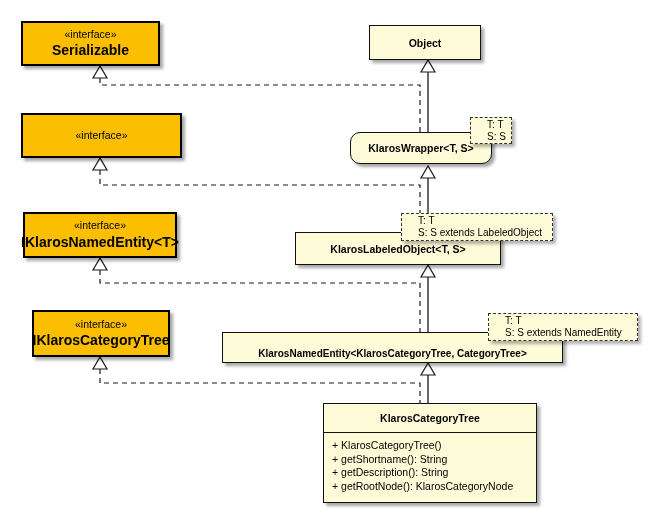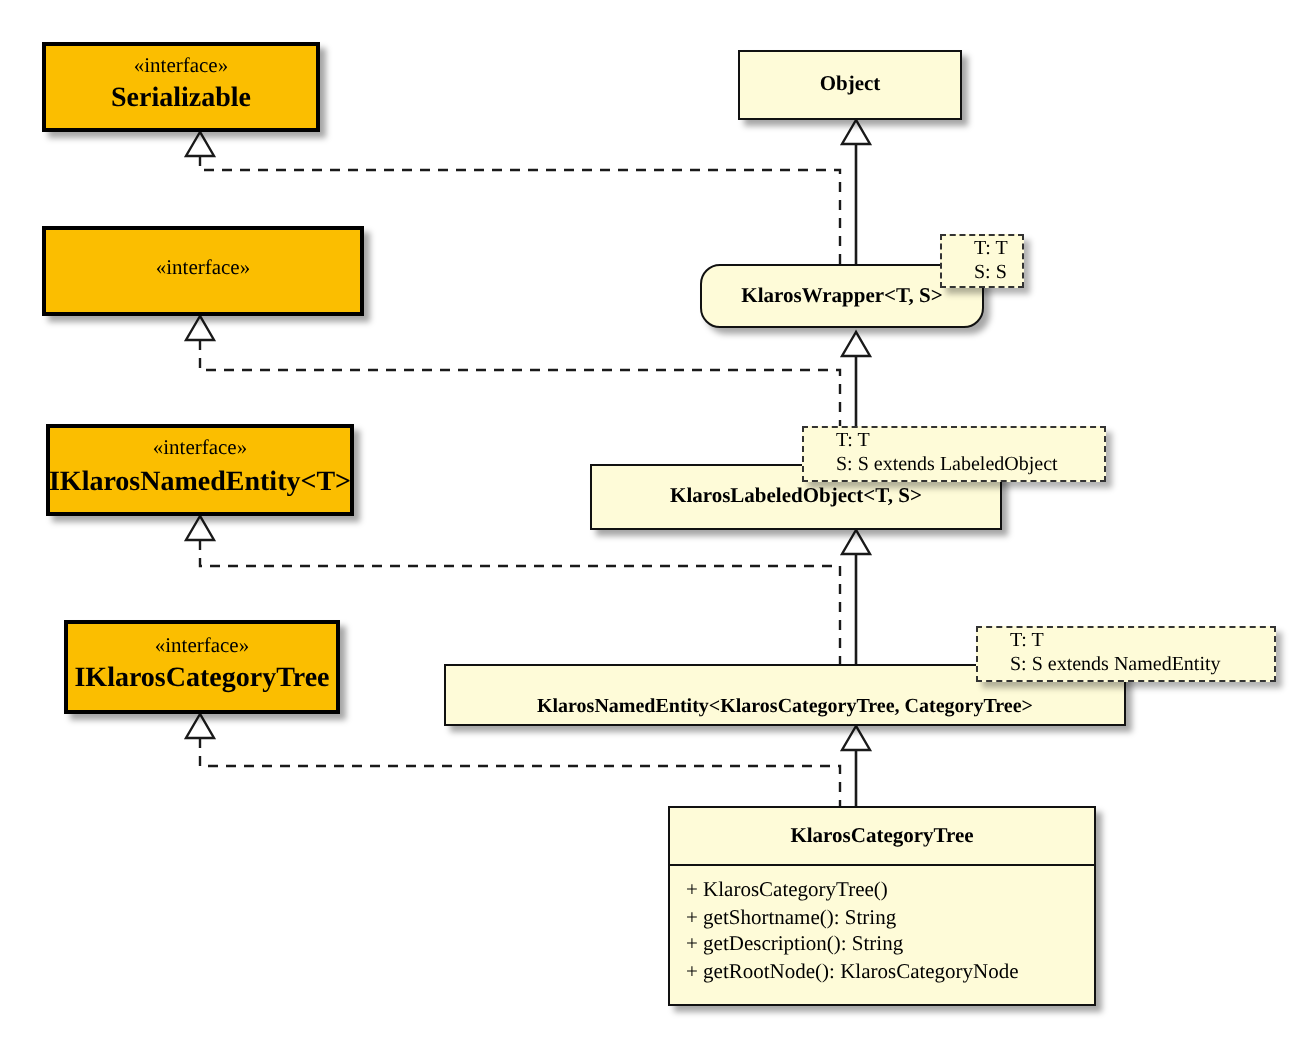--- a/index.html
+++ b/index.html
@@ -1,18 +1,18 @@
 <!DOCTYPE html>
 <html><head>
 <meta charset="utf-8">
 <style>
   html,body{margin:0;padding:0;background:#ffffff;}
   #canvas{
     position:relative;width:658px;height:523px;background:#ffffff;overflow:hidden;
-    font-family:Liberation Serif, serif;color:#000;
+    font-family:Liberation Sans, sans-serif;color:#000;
   }
   #edges{position:absolute;left:0;top:0;width:658px;height:523px;z-index:0;}
   .box{
     position:absolute;box-sizing:border-box;z-index:1;
     box-shadow:3px 3px 3px rgba(0,0,0,0.35);
   }
   .iface{
     background:#FBBE00;border:2px solid #000;
     display:flex;flex-direction:column;align-items:center;justify-content:center;
     line-height:1.35;
@@ -49,21 +49,21 @@
   .b-ilabeled   {left:21px;top:113px;width:161px;height:45px;}
   .b-inamed     {left:23px;top:212px;width:154px;height:46px;}
   .b-icattree   {left:32px;top:310px;width:138px;height:47px;}
   .b-object     {left:369px;top:25px;width:112px;height:35px;}
   .b-wrapper    {left:350px;top:132px;width:142px;height:32px;border-radius:10px;}
   .t-wrapper    {left:470px;top:117px;width:42px;height:27px;}
   .b-labeled    {left:295px;top:232px;width:206px;height:33px;}
   .t-labeled    {left:401px;top:213px;width:152px;height:28px;}
   .b-named     {left:222px;top:332px;width:341px;height:31px;}
   .t-named     {left:488px;top:313px;width:150px;height:28px;}
-  .b-tree      {left:334px;top:403px;width:214px;height:100px;}
+  .b-tree      {left:323px;top:403px;width:214px;height:100px;}
 </style>
 </head>
 <body>
 
 <div id="canvas">
 
   <svg id="edges" viewBox="0 0 658 523">
 
     <path d="M100 78 V85 H420 V132" fill="none" stroke="#1a1a1a" stroke-width="1.2" stroke-dasharray="5,4"></path>
     <path d="M100 170 V185 H420 V232" fill="none" stroke="#1a1a1a" stroke-width="1.2" stroke-dasharray="5,4"></path>

